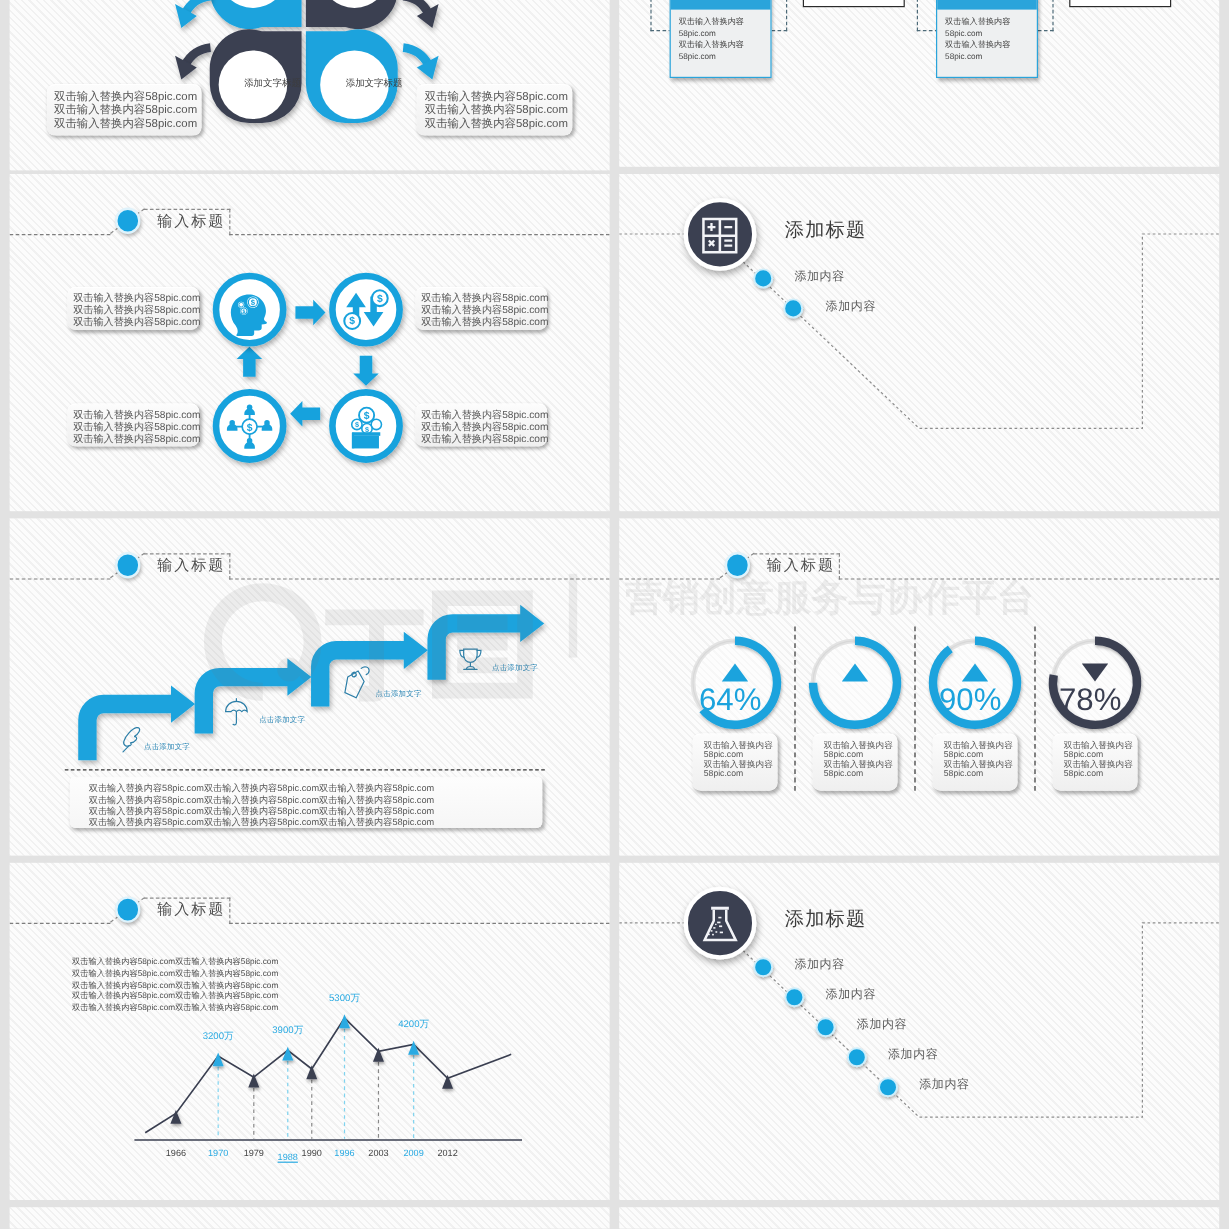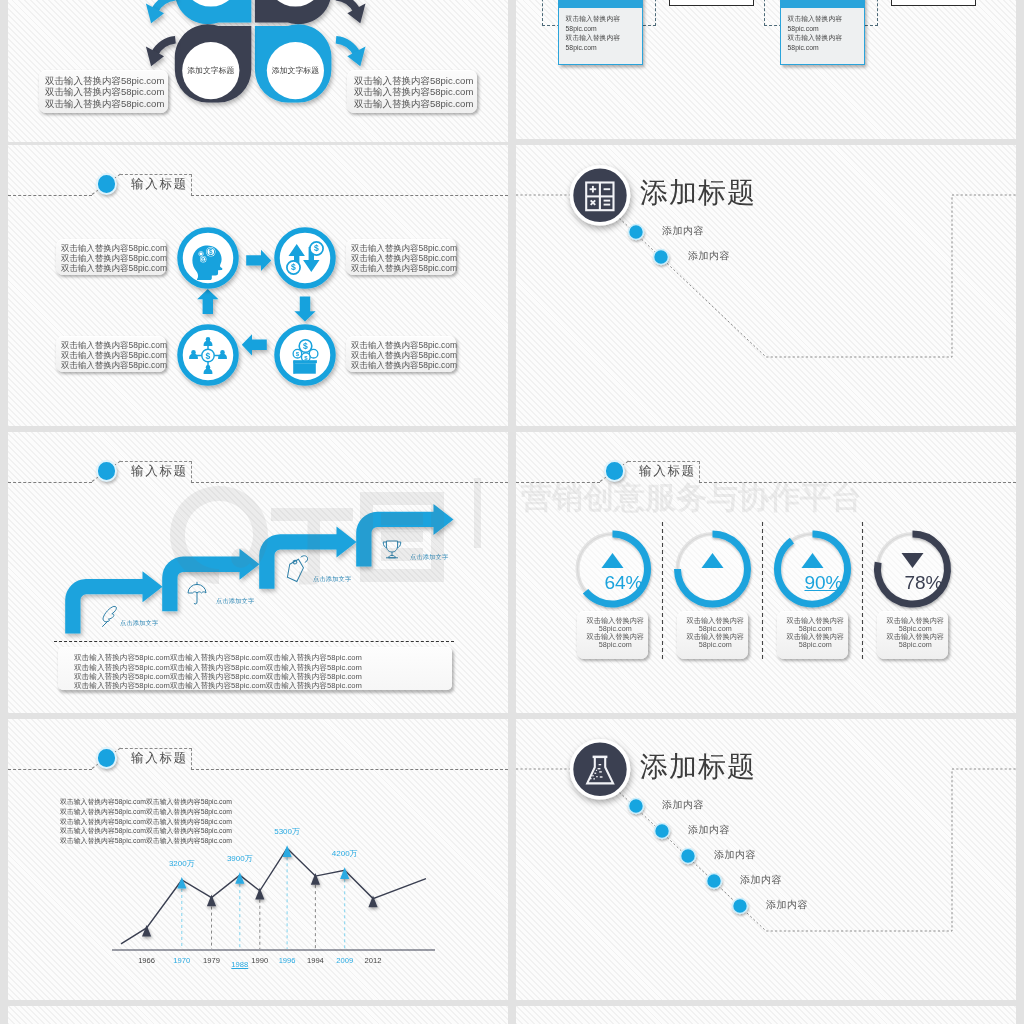--- a/index.html
+++ b/index.html
@@ -16,27 +16,27 @@
   .hdr .lineL{position:absolute;left:0;top:38px;height:0;border-top:1px dashed #7d7d7d;}
   .hdr .box{position:absolute;border:1px dashed #8a8a8a;border-left:none;}
   .hdr .diag{position:absolute;border-top:1px dashed #8a8a8a;transform-origin:left center;}
   .hdr .dot{position:absolute;border-radius:50%;background:#18a3e0;
             border:2.4px solid #dff3fc;box-shadow:1px 2px 3px rgba(0,0,0,.26);
             box-sizing:border-box;}
   .hdr .ttl{position:absolute;color:#4e4e4e;letter-spacing:1.6px;}
   .cjk{font-family:"Liberation Sans",sans-serif;}
   .tbox{position:absolute;background:linear-gradient(#fcfcfc,#efefef);border-radius:7px;
         box-shadow:1.5px 2px 3px rgba(0,0,0,.30);
-        border-top:1px solid #fff;text-align:center;}
+        border-top:1px solid #fff;}
   .tbox .inner{position:absolute;left:5px;top:3px;}
   .tb-line{font-size:1em;line-height:1.19;color:#555;white-space:nowrap;}
   .tbox .inner{font-size:8.72px;}
-  .bigttl{position:absolute;font-size:28px;line-height:26px;color:#3c3c3c;letter-spacing:1px;white-space:nowrap;}
+  .bigttl{position:absolute;font-size:16px;line-height:26px;color:#3c3c3c;letter-spacing:1px;white-space:nowrap;margin-left:14px;}
   .tlitem{position:absolute;font-size:10px;line-height:14px;color:#5a5a5a;letter-spacing:.5px;white-space:nowrap;}
-  .pctv{position:absolute;font-size:19px;line-height:22px;text-align:right;letter-spacing:0px;font-weight:300;}
+  .pctv{position:absolute;font-size:26px;line-height:22px;text-align:left;letter-spacing:0px;font-weight:300;}
   .cap{font-size:7.2px;line-height:7.95px;color:#555;white-space:nowrap;}
   .steplbl{position:absolute;font-size:6.2px;line-height:9px;color:#2b86b5;letter-spacing:.2px;white-space:nowrap;}
   .dashrule{position:absolute;left:46px;top:209px;width:400px;border-top:1.6px dashed #333;}
   .notebox{position:absolute;left:50px;top:215px;width:394px;height:42px;
      background:linear-gradient(#fdfdfd,#f6f6f6);border-radius:5px;
      box-shadow:1.5px 2.2px 3px rgba(0,0,0,.28);border-top:1px solid #fff;}
   .notebox .nbwrap{transform:scale(0.75);transform-origin:left top;width:520px;}
   .notebox .nb{font-size:10.2px;line-height:12.8px;color:#555;white-space:nowrap;
      margin-left:21.3px;}
   .notebox .nb:first-child{margin-top:5.3px;}
@@ -45,21 +45,21 @@
   .vlab{position:absolute;font-size:8px;line-height:11px;color:#29aae2;text-align:center;white-space:nowrap;}
   .xlab{position:absolute;font-size:7.6px;line-height:11px;text-align:center;white-space:nowrap;}
   .dashbox{position:absolute;border:1px dashed #4d6a78;}
   .whitebox{position:absolute;background:#ffffff;border:1.4px solid #2b2b2b;}
   .bcard{position:absolute;background:#eef0f1;border:1px solid #2aa4db;
      box-shadow:1.5px 2.5px 3px rgba(0,0,0,.3);}
   .bcard-hd{height:26px;line-height:26px;background:#2aa4db;color:#fff;
      font-size:9px;text-align:center;letter-spacing:1px;}
   .bcard-bd{padding:6px 0 0 7px;}
   .bcard-bd .bl{font-size:6.8px;line-height:9.6px;color:#444;white-space:nowrap;}
-  .pwlbl{position:absolute;font-size:7.9px;line-height:11px;text-align:center;white-space:nowrap;font-family:Liberation Mono, monospace;}
+  .pwlbl{position:absolute;font-size:7.9px;line-height:11px;text-align:right;white-space:nowrap;font-family:Liberation Mono, monospace;}
   .watermark{position:absolute;left:0;top:0;width:1024px;height:1024px;z-index:5;
      pointer-events:none;opacity:0.105;}
   .wm-line1,.wm-line2{position:absolute;color:#707070;font-size:31px;line-height:34px;
      font-weight:bold;letter-spacing:0px;white-space:nowrap;}
   .wm-line1{left:521px;top:481px;}
   .wm-line2{left:521px;top:516px;}
 </style>
 </head>
 <body>
 
@@ -418,21 +418,21 @@
         <path d="M385.5 121.0 L407.5 121.0 L396.5 136.0 z" fill="#3a3f51"></path>
       </g>
       <g stroke="#444" stroke-width="1.1" stroke-dasharray="4 3">
         <line x1="146.5" y1="90" x2="146.5" y2="228"></line>
         <line x1="246.5" y1="90" x2="246.5" y2="228"></line>
         <line x1="346.5" y1="90" x2="346.5" y2="228"></line>
       </g>
     </svg>
     <div class="pctv" style="left:66.5px;top:140.0px;width:60px;color:#1ba3dd;">64%</div>
     <div class="pctv" style="left:166.5px;top:140.0px;width:60px;color:#1ba3dd;margin-top:40px;">75%</div>
-    <div class="pctv" style="left:266.5px;top:140.0px;width:60px;color:#1ba3dd;text-decoration:underline;">90%</div>
+    <div class="pctv" style="left:266.5px;top:140.0px;width:60px;color:#1ba3dd;">90%</div>
     <div class="pctv" style="left:366.5px;top:140.0px;width:60px;color:#3a3f51;">78%</div>
     <div class="tbox" style="left:60.5px;top:179px;width:71px;height:47px;">
       <div class="inner" style="left:10px;top:5px;">
         <div class="cap cjk">双击输入替换内容</div>
         <div class="cap cjk">58pic.com</div>
         <div class="cap cjk">双击输入替换内容</div>
         <div class="cap cjk">58pic.com</div>
       </div>
     </div>
     <div class="tbox" style="left:160.5px;top:179px;width:71px;height:47px;">
@@ -506,21 +506,21 @@
     <div class="vlab" style="left:149.8px;top:139.0px;width:48px;">3200万</div>
     <div class="vlab" style="left:207.8px;top:134.2px;width:48px;">3900万</div>
     <div class="vlab" style="left:255.1px;top:107.3px;width:48px;">5300万</div>
     <div class="vlab" style="left:312.7px;top:129.3px;width:48px;">4200万</div>
     <div class="xlab" style="left:118.6px;top:236.0px;width:40px;color:#444;">1966</div>
     <div class="xlab" style="left:153.8px;top:236.0px;width:40px;color:#29aae2;">1970</div>
     <div class="xlab" style="left:183.5px;top:236.0px;width:40px;color:#444;">1979</div>
     <div class="xlab" style="left:211.8px;top:240px;width:40px;color:#29aae2;text-decoration:underline;">1988</div>
     <div class="xlab" style="left:231.8px;top:236.0px;width:40px;color:#444;">1990</div>
     <div class="xlab" style="left:259.1px;top:236.0px;width:40px;color:#29aae2;">1996</div>
-    <div class="xlab" style="left:287.4px;top:236.0px;width:40px;color:#444;">1994</div>
+    <div class="xlab" style="left:287.4px;top:236.0px;width:40px;color:#444;">2003</div>
     <div class="xlab" style="left:316.7px;top:236.0px;width:40px;color:#29aae2;">2009</div>
     <div class="xlab" style="left:345.0px;top:236.0px;width:40px;color:#444;">2012</div>
   </div>
 
   <div class="slide" id="s8" style="left:516px;top:719px;">
     <div class="stripes"></div>
     <svg width="500" height="281" style="position:absolute;left:0;top:0">
       <path d="M0 50 H62" stroke="#8d8d8d" stroke-width="1" stroke-dasharray="2.2 2.2" fill="none"></path>
       <path d="M100 70 L250 212 H436 V50 H500" stroke="#8d8d8d" stroke-width="1" stroke-dasharray="2.2 2.2" fill="none"></path>
       <g filter="url(#bigsh)">

